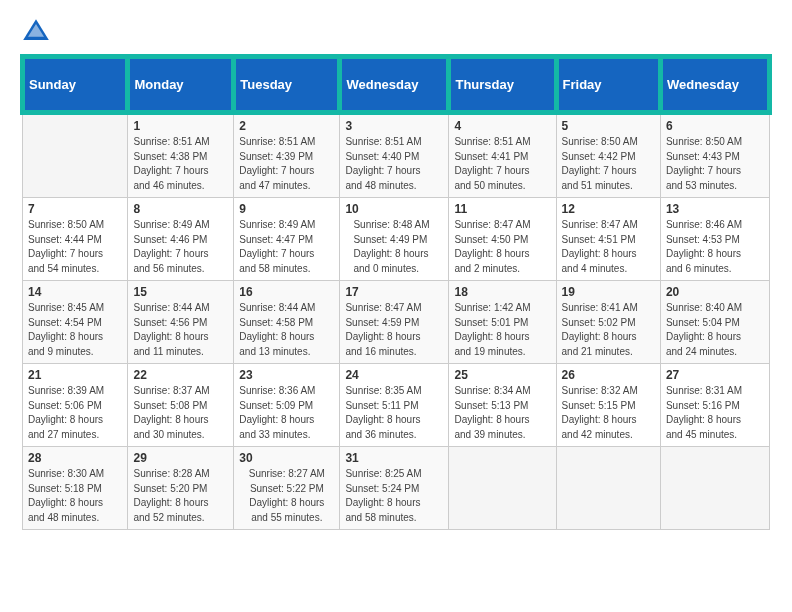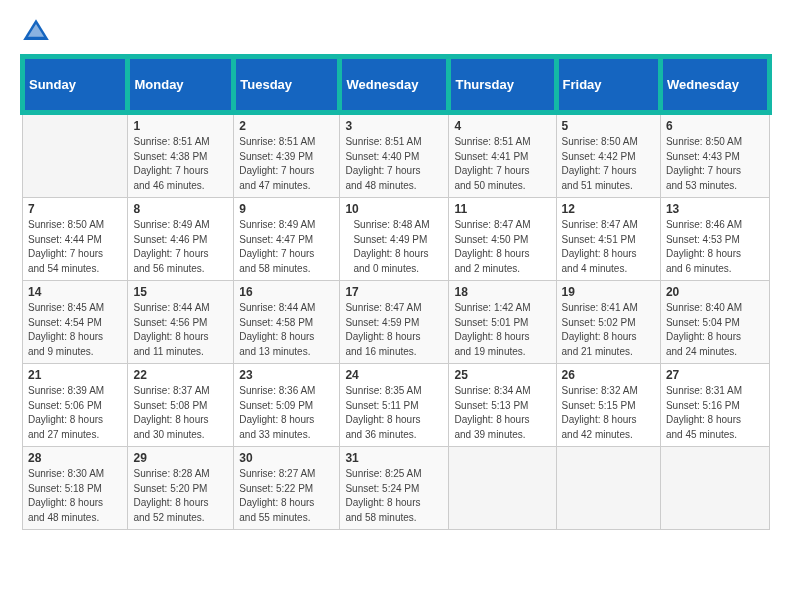--- a/index.html
+++ b/index.html
@@ -337,21 +337,21 @@
         </td>
         <td>
           <span class="day-num">29</span>
           <div class="day-info" style="white-space: pre-line;">Sunrise: 8:28 AM
 Sunset: 5:20 PM
 Daylight: 8 hours
 and 52 minutes.</div>
         </td>
         <td>
           <span class="day-num">30</span>
-          <div class="day-info" style="white-space: pre-line;">Sunrise: 8:27 AM
+          <div class="day-info" style="white-space: pre-line; text-align: center;">Sunrise: 8:27 AM
 Sunset: 5:22 PM
 Daylight: 8 hours
 and 55 minutes.</div>
         </td>
         <td>
           <span class="day-num">31</span>
           <div class="day-info" style="white-space: pre-line;">Sunrise: 8:25 AM
 Sunset: 5:24 PM
 Daylight: 8 hours
 and 58 minutes.</div>

